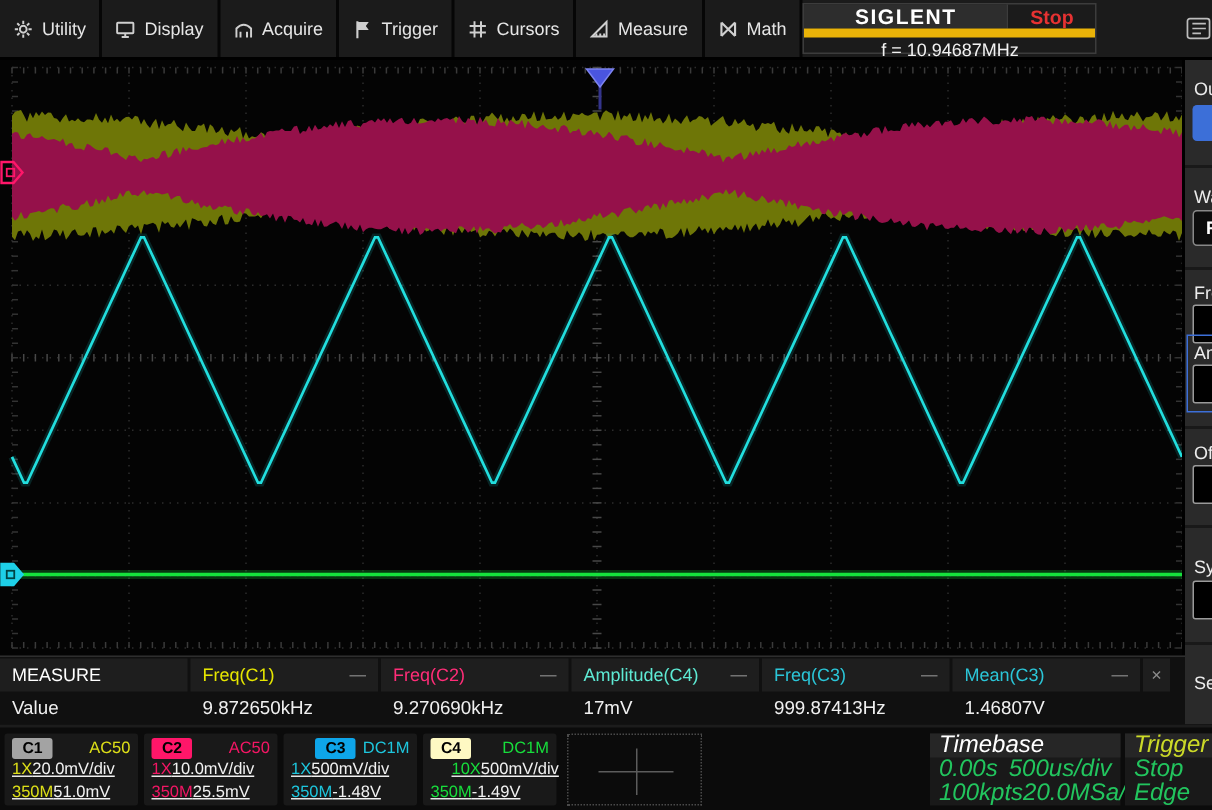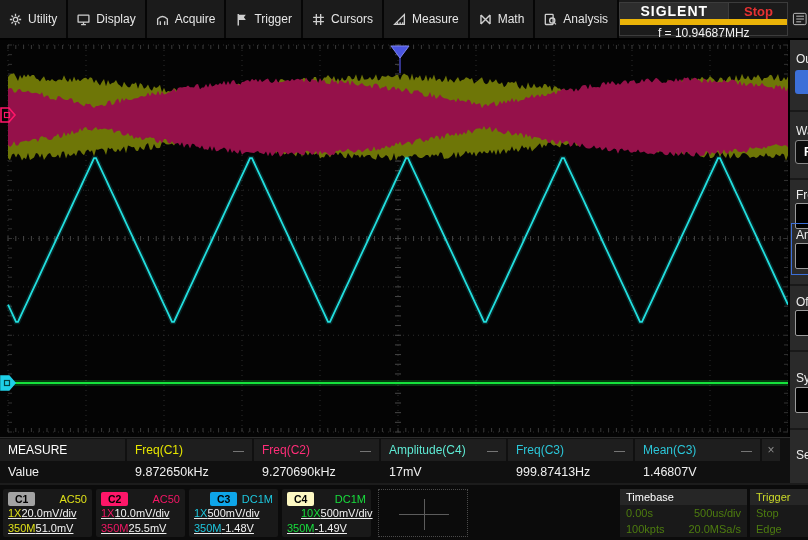--- a/index.html
+++ b/index.html
@@ -48,23 +48,23 @@
   .chbox{position:absolute;top:4px;width:89px;height:48px;background:#191919;border-radius:2px;
          padding:2px 5px;box-sizing:border-box;font-size:11px;}
   .ch-title{display:flex;justify-content:space-between;align-items:center;height:15px;}
   .ch-badge{display:inline-block;padding:0 7px;border-radius:2px;color:#000;font-weight:bold;
             font-size:10.5px;line-height:14px;}
   .ch-row{display:flex;justify-content:flex-start;line-height:15px;color:#f2f2f2;text-decoration:underline;}
   .ch-k{opacity:.95;}
   .slot{position:absolute;top:4px;left:378px;width:90px;height:48px;border:1px dotted #4a4a4a;box-sizing:border-box;}
   .slot .h{position:absolute;left:20px;top:24px;width:50px;height:1px;background:#5c5c5c;}
   .slot .v{position:absolute;left:45px;top:9px;width:1px;height:31px;background:#5c5c5c;}
-  .infobox{position:absolute;top:4px;height:48px;background:#191919;font-size:11px;box-sizing:border-box;}
+  .infobox{position:absolute;top:4px;height:48px;background:#191919;font-size:16px;box-sizing:border-box;font-style:italic;}
   .infobox .title{background:#262626;height:16px;line-height:16px;padding:0 6px;color:#fff;}
-  .infobox .row{display:flex;justify-content:space-between;padding:0 6px;line-height:16px;color:#4d7c0f;}
+  .infobox .row{display:flex;justify-content:space-between;padding:0 6px;line-height:16px;color:#22c55e;}
   .tb{left:620px;width:127px;}
   .trg{left:750px;width:58px;}
   .trg .title{color:#ccda28;}
 </style>
 </head>
 <body>
 
 <div class="menubar">
   <div class="menu-item">
     <svg width="13" height="13" viewBox="0 0 12 12" fill="none" stroke="#cfcfcf" stroke-width="1.2">
@@ -104,28 +104,20 @@
         <polygon points="1.5,10.5 10.5,10.5 10.5,1.5"></polygon>
         <path d="M4.2 10.5V8.6M6.6 10.5V8.6M9 10.5V8.6"></path>
       </svg>
     <span>Measure</span>
   </div>
   <div class="menu-item">
     <svg width="13" height="13" viewBox="0 0 12 12" fill="none" stroke="#cfcfcf" stroke-width="1.3">
         <path d="M1.8 1.8v8.4M10.2 1.8v8.4M1.8 1.8l8.4 8.4M10.2 1.8L1.8 10.2"></path>
       </svg>
     <span>Math</span>
-  </div>
-  <div class="menu-item">
-    <svg width="13" height="13" viewBox="0 0 12 12" fill="none" stroke="#cfcfcf" stroke-width="1.2">
-        <rect x="1.2" y="1.2" width="7.2" height="9.4" rx="0.6"></rect>
-        <circle cx="7.6" cy="7" r="2.4"></circle>
-        <path d="M9.3 8.7l1.7 1.8"></path>
-      </svg>
-    <span>Analysis</span>
   </div>
   <div class="brand">
     <div class="brand-top">
       <span class="brand-name">SIGLENT</span>
       <span class="acq-status">Stop</span>
     </div>
     <div class="brand-freq">f = 10.94687MHz</div>
   </div>
   <div class="spacer"></div>
   <div class="menu-right-icon">

